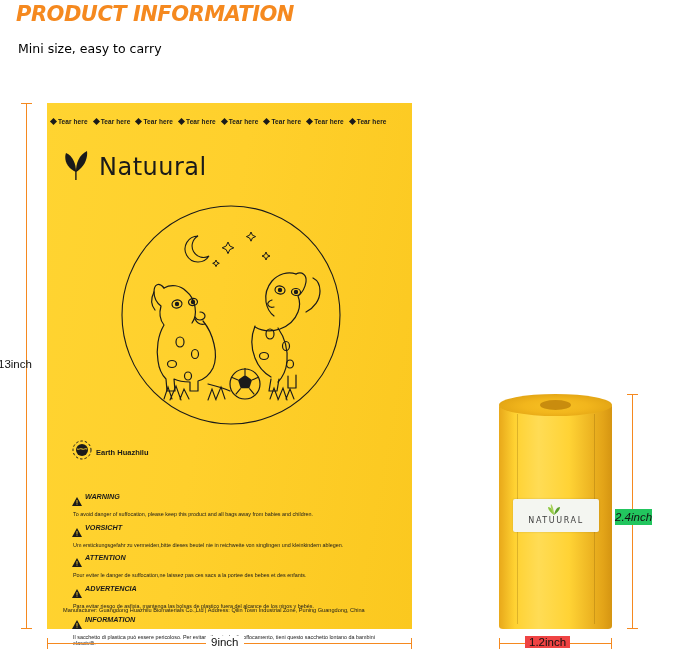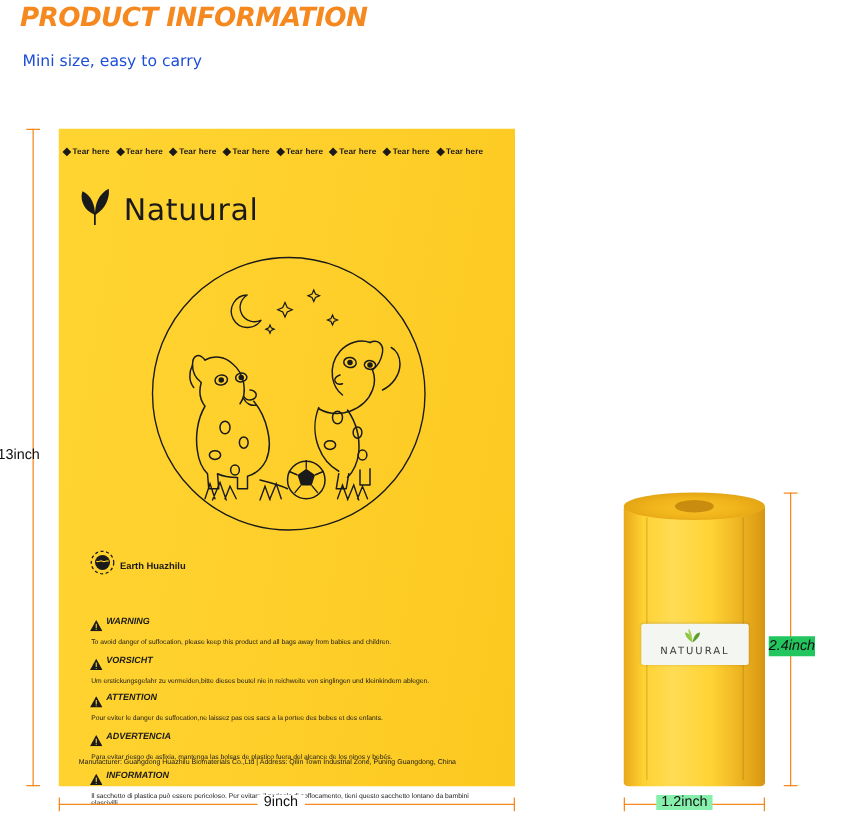--- a/index.html
+++ b/index.html
@@ -30,21 +30,21 @@
     letter-spacing: -0.5px;
     color: #F5891F;
     font-family: "DejaVu Sans", sans-serif;
     white-space: nowrap;
   }
   .subtitle {
     position: absolute;
     left: 18px;
     top: 41px;
     font-size: 12.5px;
-    color: #1d4ed8;
+    color: #000000;
     font-family: "DejaVu Sans", sans-serif;
     text-align: right;
   }
   
   .meas-line {
     position: absolute;
     background: #F5891F;
   }
   .meas-label {
     position: absolute;
@@ -465,15 +465,15 @@
   </div>
 
   <div class="meas-line" style="left:632px; top:394px; width:1px; height:235px;"></div>
   <div class="tick" style="left:627px; top:394px; width:11px; height:1px;"></div>
   <div class="tick" style="left:627px; top:628px; width:11px; height:1px;"></div>
   <div class="meas-label" style="left:615px; top:509px; background:#22c55e; padding:2px 0;font-style:italic;">2.4inch</div>
 
   <div class="meas-line" style="left:499px; top:643px; width:113px; height:1px;"></div>
   <div class="tick" style="left:499px; top:638px; width:1px; height:11px;"></div>
   <div class="tick" style="left:611px; top:638px; width:1px; height:11px;"></div>
-  <div class="meas-label" style="left:525px; top:636px; background:#86efac; padding:0 4px;text-align:right;">1.2inch</div>
+  <div class="meas-label" style="left:525px; top:636px; background:#ef4444; padding:0 4px;text-align:right;">1.2inch</div>
 
 </div>
 
 </body></html>

